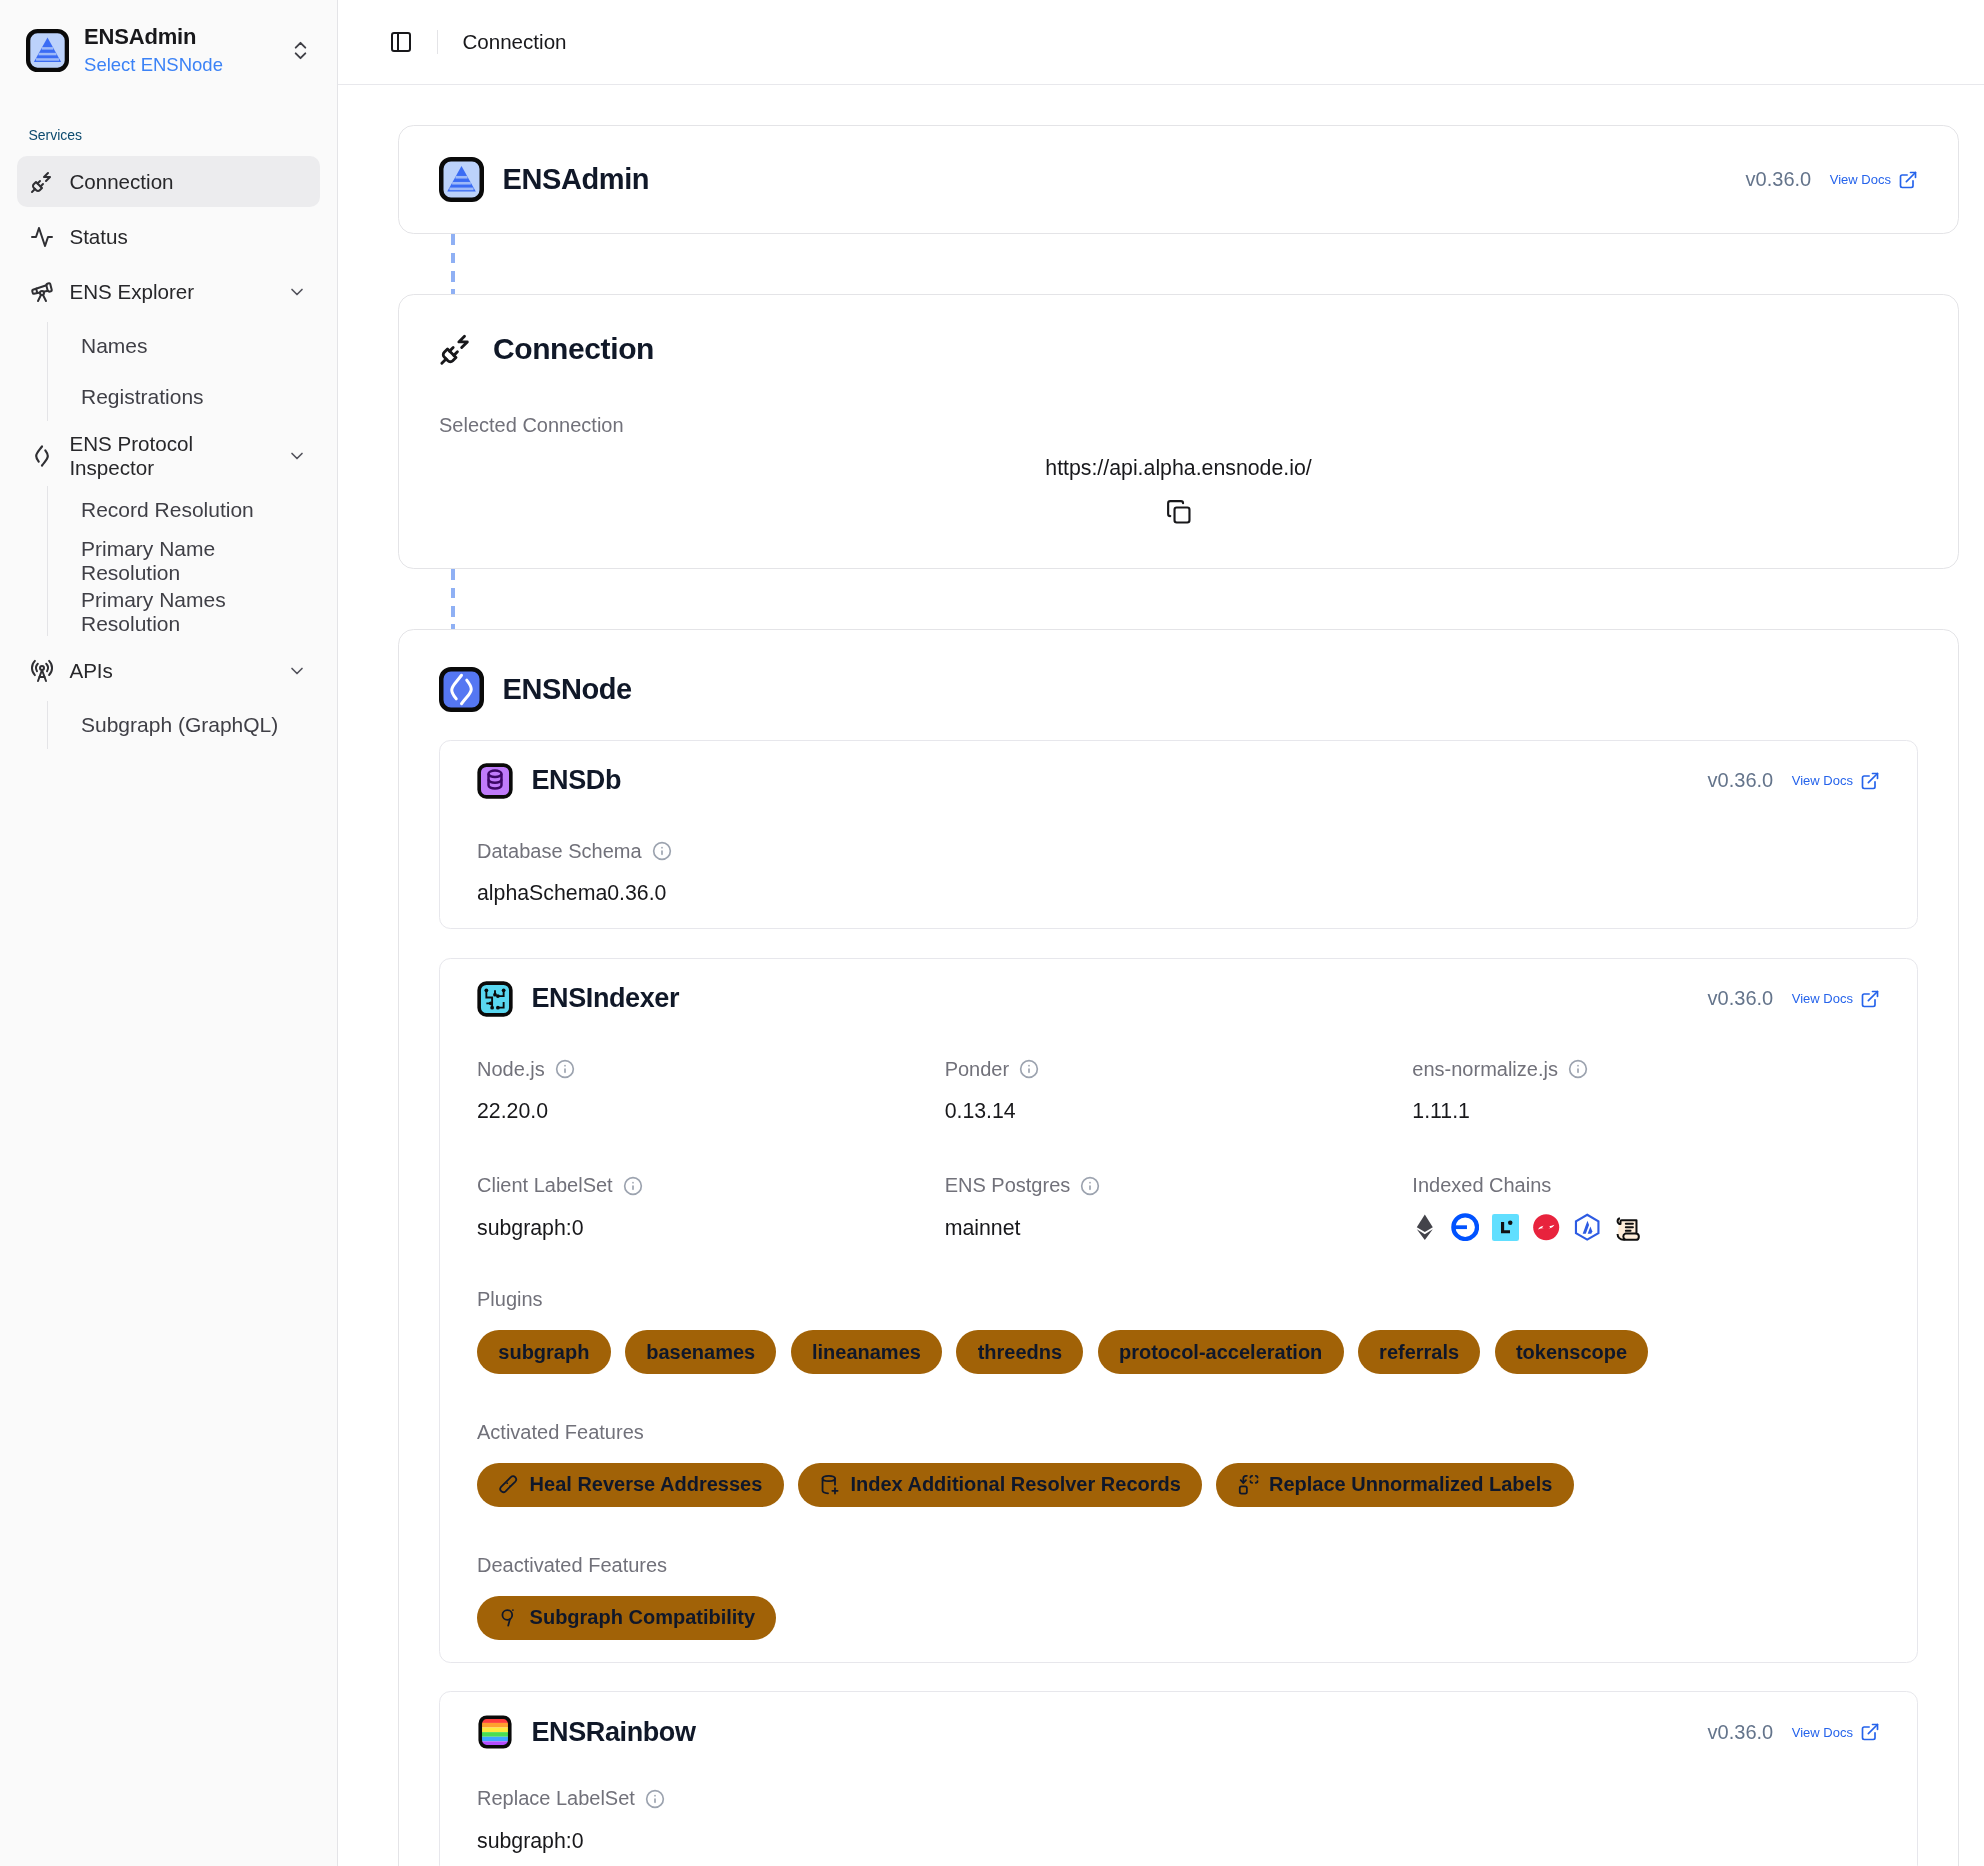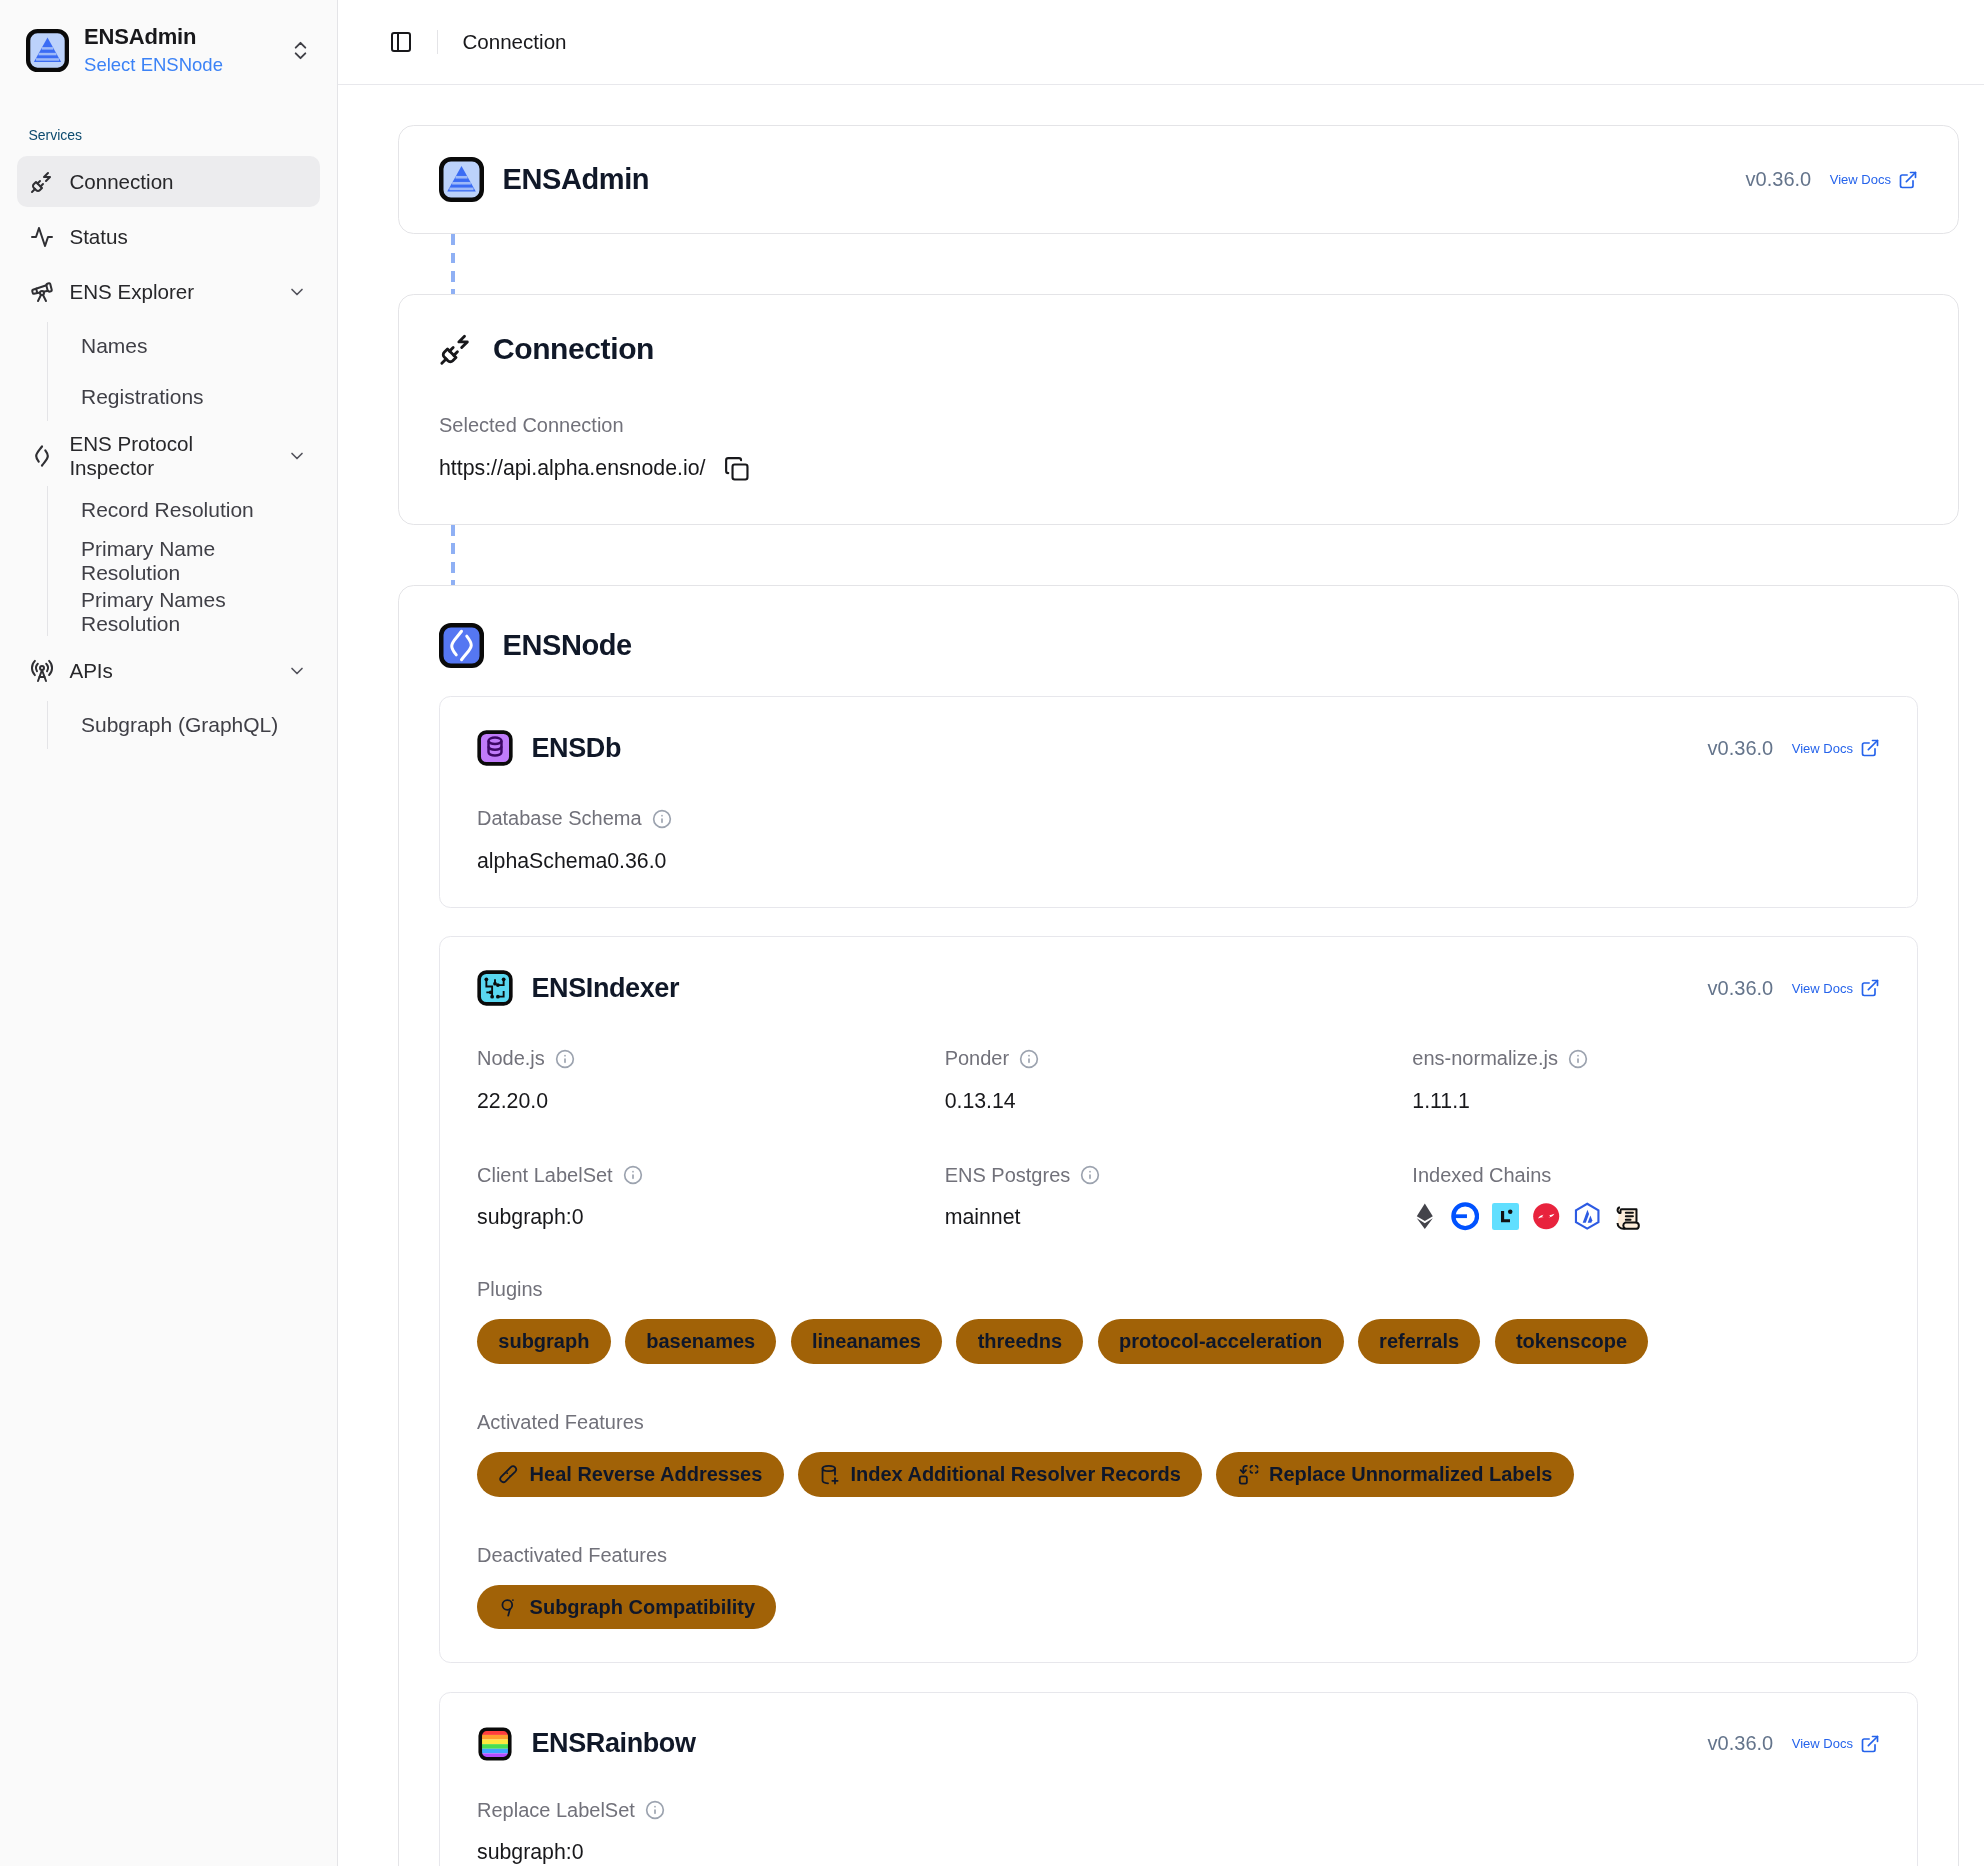--- a/index.html
+++ b/index.html
@@ -68,27 +68,27 @@
   .meta { display: flex; align-items: center; gap: 18.5px; }
   .version { font-size: 20px; color: #64748b; }
   .docs-link { display: flex; align-items: center; gap: 7.1px; font-size: 13px; color: #2563eb; cursor: pointer; text-decoration: none; font-weight: 500; }
 
   
   .card-connection { padding: 37px 40px 43px; }
   .conn-header { display: flex; align-items: center; gap: 20px; color: #18181b; }
   .conn-title { font-size: 30px; font-weight: 700; letter-spacing: -0.4px; color: #101828; }
   .field-label { display: flex; align-items: center; gap: 10px; font-size: 20px; color: #71717a; font-weight: 500; }
   .field-value { margin-top: 18.5px; font-size: 21.3px; color: #18181b; }
-  .conn-url-row { display: flex; align-items: center; gap: 18.5px; margin-top: 18.5px; }
+  .conn-url-row { display: flex; align-items: center; gap: 18.5px; margin-top: 18.5px; flex-direction: column; }
   .conn-url { font-size: 21.3px; color: #18181b; }
   .copy-btn { color: #18181b; cursor: pointer; display: flex; }
 
   
   .card-ensnode { padding: 37px 40px 40px; }
-  .subcard { background: #fff; border: 0.7px solid #e7e7ec; border-radius: 11.4px; padding: 33px 37px; margin-top: 28.4px; }
+  .subcard { background: #fff; border: 0.7px solid #e7e7ec; border-radius: 11.4px; padding: 22px 37px; margin-top: 28.4px; }
   .subcard:first-of-type { margin-top: 44px; }
   .subcard-header { display: flex; align-items: center; justify-content: space-between; }
   .subcard-title { font-size: 27px; font-weight: 700; color: #101828; letter-spacing: -0.4px; }
   .field-grid { display: grid; grid-template-columns: 1fr 1fr 1fr; margin-top: 41px; row-gap: 50px; }
   .info-ic { color: #9ca3af; }
   .chains-row { display: flex; align-items: center; gap: 12.8px; margin-top: 15.6px; }
   .section { margin-top: 47px; }
   .badge-row { display: flex; align-items: center; gap: 14.2px; margin-top: 18.5px; flex-wrap: wrap; }
   .badge {
     background: #a16207; border-radius: 710px; padding: 10.7px 21.3px;

